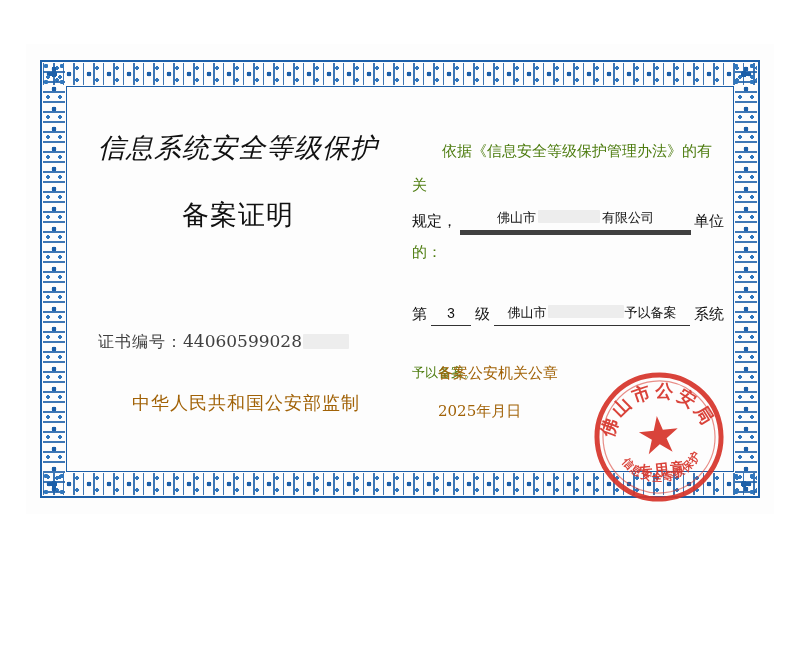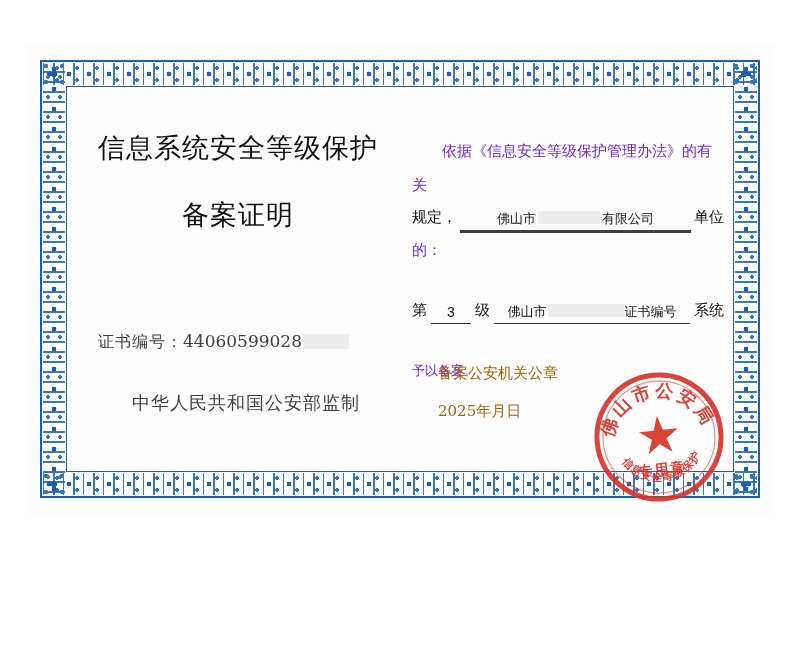--- a/index.html
+++ b/index.html
@@ -121,21 +121,21 @@
   }
 
   .title-line1, .title-line2 {
     text-align: center;
     font-family: "DejaVu Serif", serif;
     font-size: 27px;
     color: #111111;
     letter-spacing: 1px;
     font-weight: 400;
   }
-  .title-line1 { margin-top: 44px; }
+  .title-line1 { margin-top: 44px; font-style: italic; }
   .title-line2 { margin-top: 31px; }
 
   .cert-no {
     position: absolute;
     left: 10px;
     top: 245px;
     width: 290px;
     font-family: "DejaVu Serif", serif;
     font-size: 16px;
     color: #404040;
@@ -153,43 +153,43 @@
   .redact.n1 { width: 46px; margin-left: 1px; }
 
   .issuer {
     position: absolute;
     left: 8px;
     top: 305px;
     width: 300px;
     text-align: center;
     font-family: Liberation Serif, serif;
     font-size: 18px;
-    color: #404040;
+    color: #a16207;
     letter-spacing: 1px;
   }
 
   
   .body-p {
     font-family: "DejaVu Serif", serif;
     font-size: 15px;
-    color: #6d28d9;
+    color: #4d7c0f;
     line-height: 34px;
   }
   .p1 { margin-top: 48px; text-indent: 30px; }
   .line-row {
     display: flex;
-    align-items: flex-start;
-    font-family: Liberation Sans, sans-serif;
+    align-items: center;
+    font-family: Liberation Mono, monospace;
     font-size: 15px;
     color: #111111;
   }
   .row2 { margin-top: 6px; }
   .fill {
     flex: 1;
-    border-bottom: 3px solid #404040;
+    border-bottom: 5px solid #404040;
     height: 22px;
     position: relative;
     margin: 0 3px;
     text-align: center;
     font-size: 13px;
     line-height: 22px;
     overflow: hidden;
     white-space: nowrap;
   }
   .fill .redact.n2 {
@@ -302,21 +302,21 @@
           <span class="fill"><span>佛山市</span><span class="redact n2"></span><span>有限公司</span></span>
           <span>单位</span>
         </div>
 
         <div class="body-p">的：</div>
 
         <div class="line-row row3">
           <span>第</span>
           <span class="fill-short">3</span>
           <span>级</span>
-          <span class="fill-long"><span>佛山市</span><span class="redact n3"></span><span>证书编号</span></span>
+          <span class="fill-long"><span>佛山市</span><span class="redact n3"></span><span>予以备案</span></span>
           <span>系统</span>
         </div>
 
         <div class="body-p p4">予以备案。</div>
 
         <div class="sign-block">
           <div>备案公安机关公章</div>
           <div>2025年月日</div>
         </div>
       </div>

